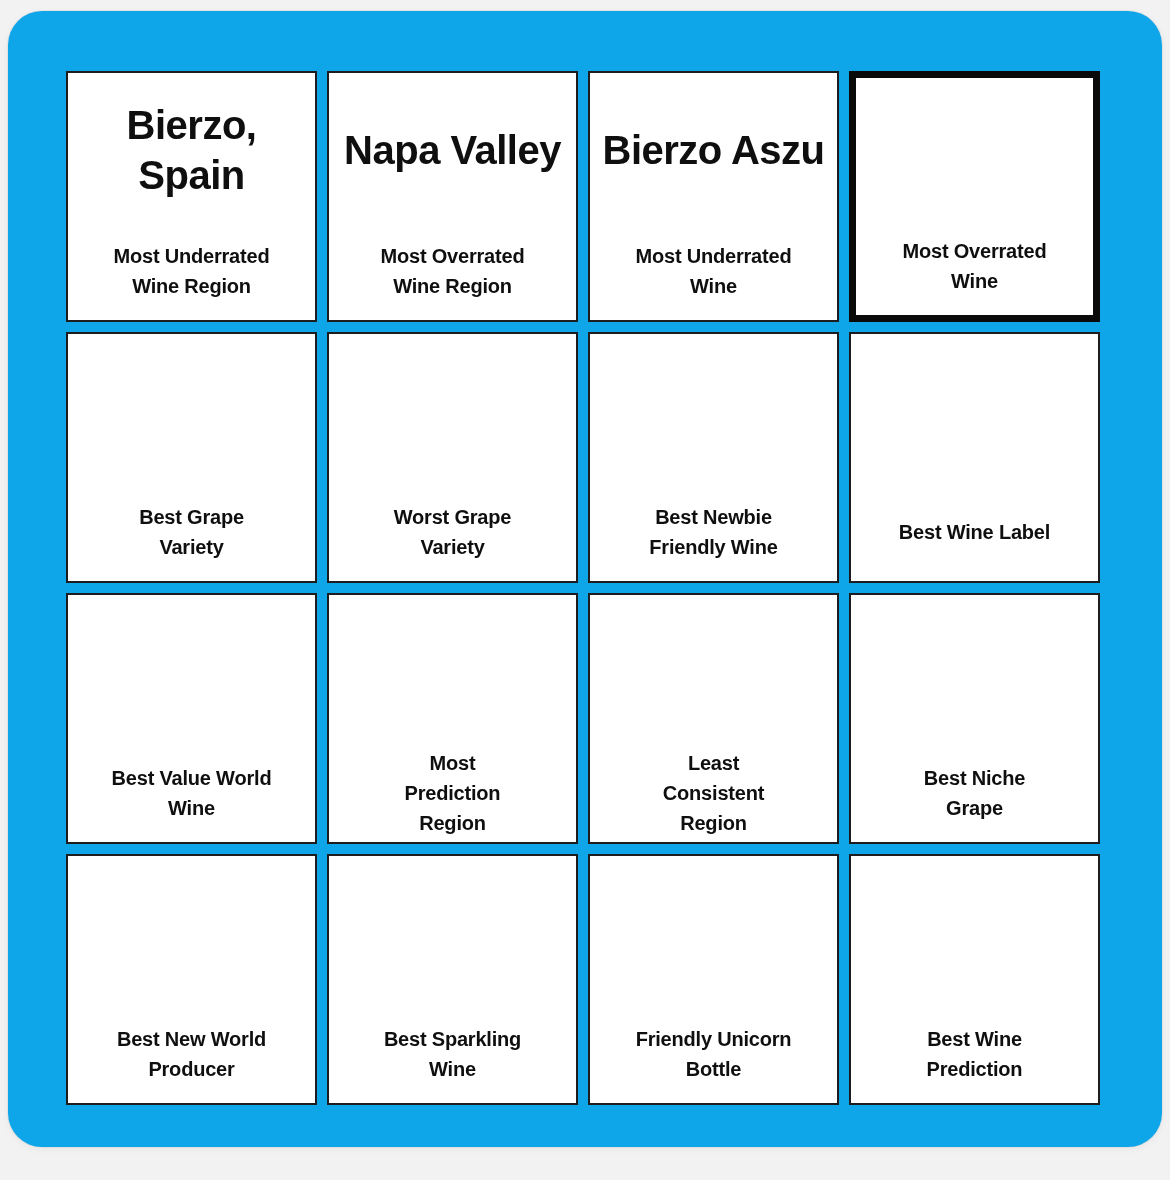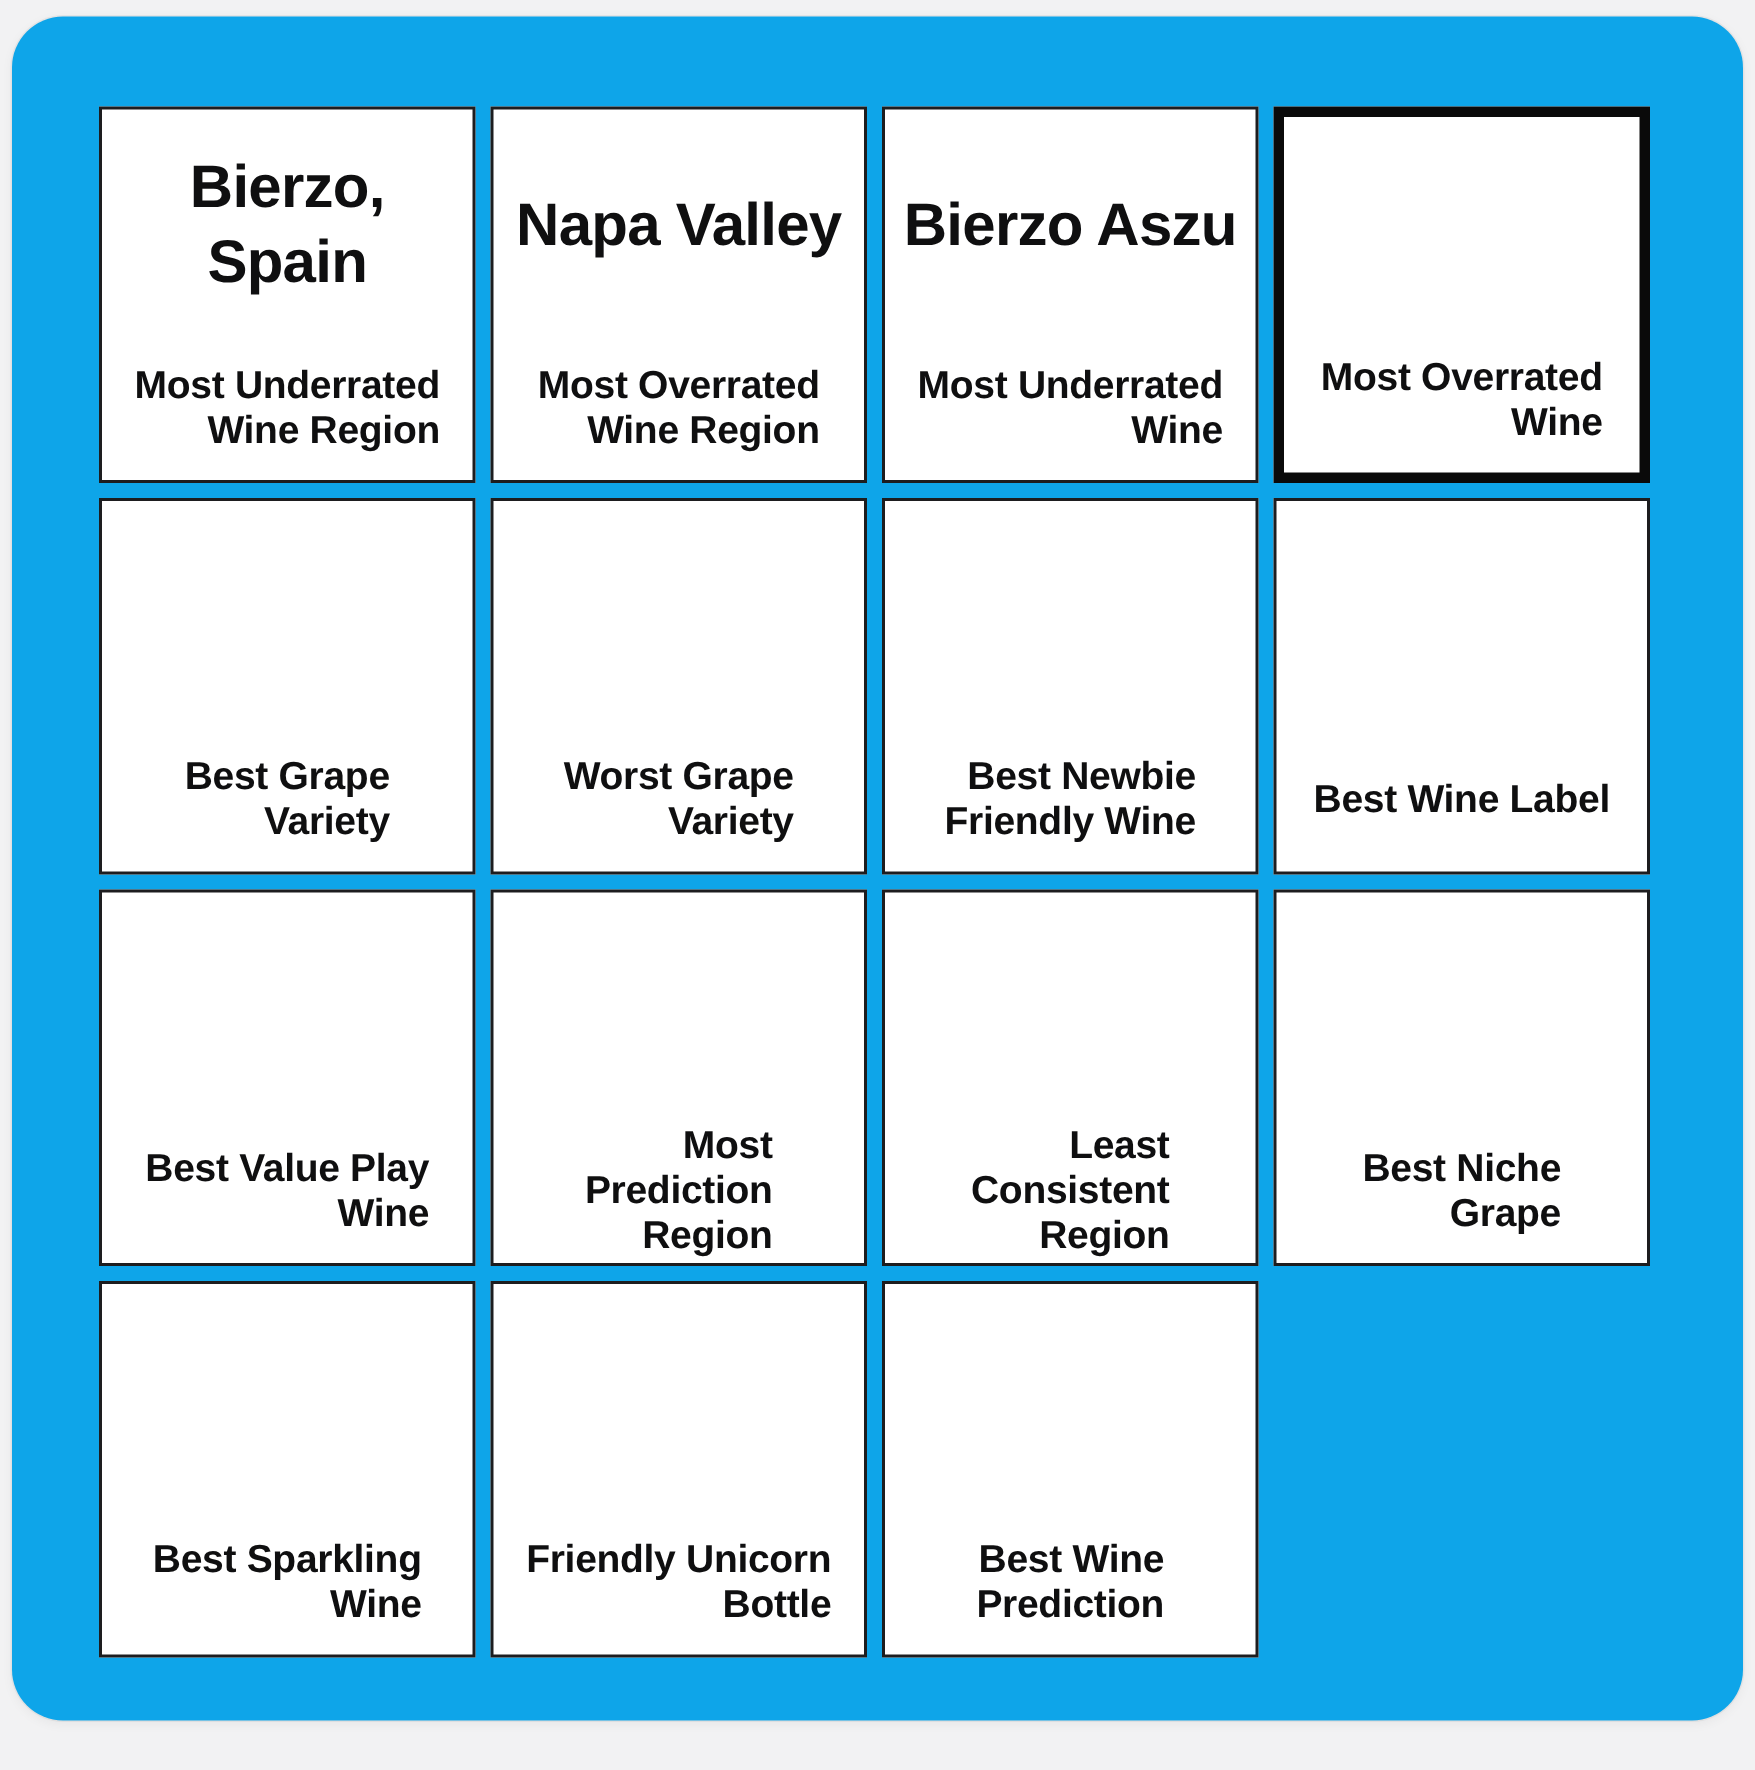--- a/index.html
+++ b/index.html
@@ -57,23 +57,23 @@
     line-height: 50px;
     letter-spacing: -0.5px;
     white-space: pre-line;
     color: #0f0f10;
   }
   .cell-category {
     height: 90px;
     display: flex;
     align-items: center;
     justify-content: center;
-    text-align: right;
+    text-align: center;
     font-weight: bold;
-    font-size: 26px;
+    font-size: 20px;
     line-height: 30px;
     letter-spacing: -0.2px;
     white-space: pre-line;
     color: #0f0f10;
   }
 </style>
 </head>
 <body>
 
 <div class="card">
@@ -113,21 +113,21 @@
         <div class="cell-answer"></div>
         <div class="cell-category">Best Newbie
 Friendly Wine</div>
       </div>
       <div class="cell">
         <div class="cell-answer"></div>
         <div class="cell-category">Best Wine Label</div>
       </div>
       <div class="cell">
         <div class="cell-answer"></div>
-        <div class="cell-category">Best Value Play
+        <div class="cell-category">Best Value World
 Wine</div>
       </div>
       <div class="cell">
         <div class="cell-answer"></div>
         <div class="cell-category">Most
 Prediction
 Region</div>
       </div>
       <div class="cell">
         <div class="cell-answer"></div>
@@ -135,20 +135,25 @@
 Consistent
 Region</div>
       </div>
       <div class="cell">
         <div class="cell-answer"></div>
         <div class="cell-category">Best Niche
 Grape</div>
       </div>
       <div class="cell">
         <div class="cell-answer"></div>
+        <div class="cell-category">Best New World
+Producer</div>
+      </div>
+      <div class="cell">
+        <div class="cell-answer"></div>
         <div class="cell-category">Best Sparkling
 Wine</div>
       </div>
       <div class="cell">
         <div class="cell-answer"></div>
         <div class="cell-category">Friendly Unicorn
 Bottle</div>
       </div>
       <div class="cell">
         <div class="cell-answer"></div>

